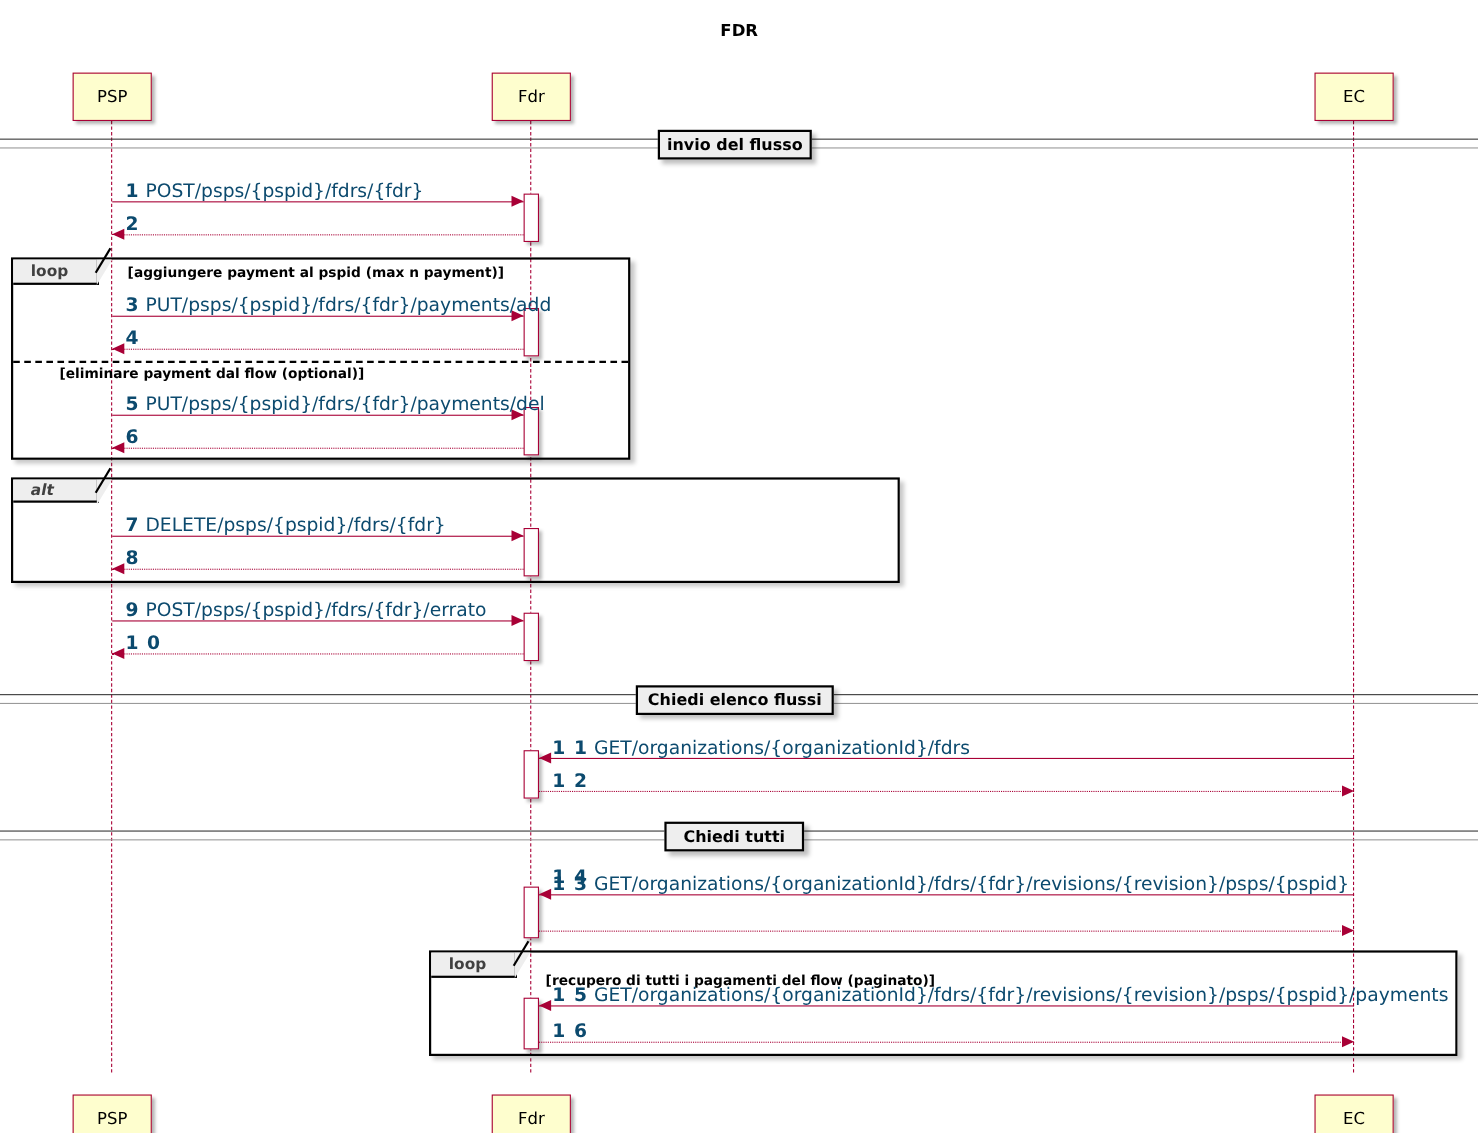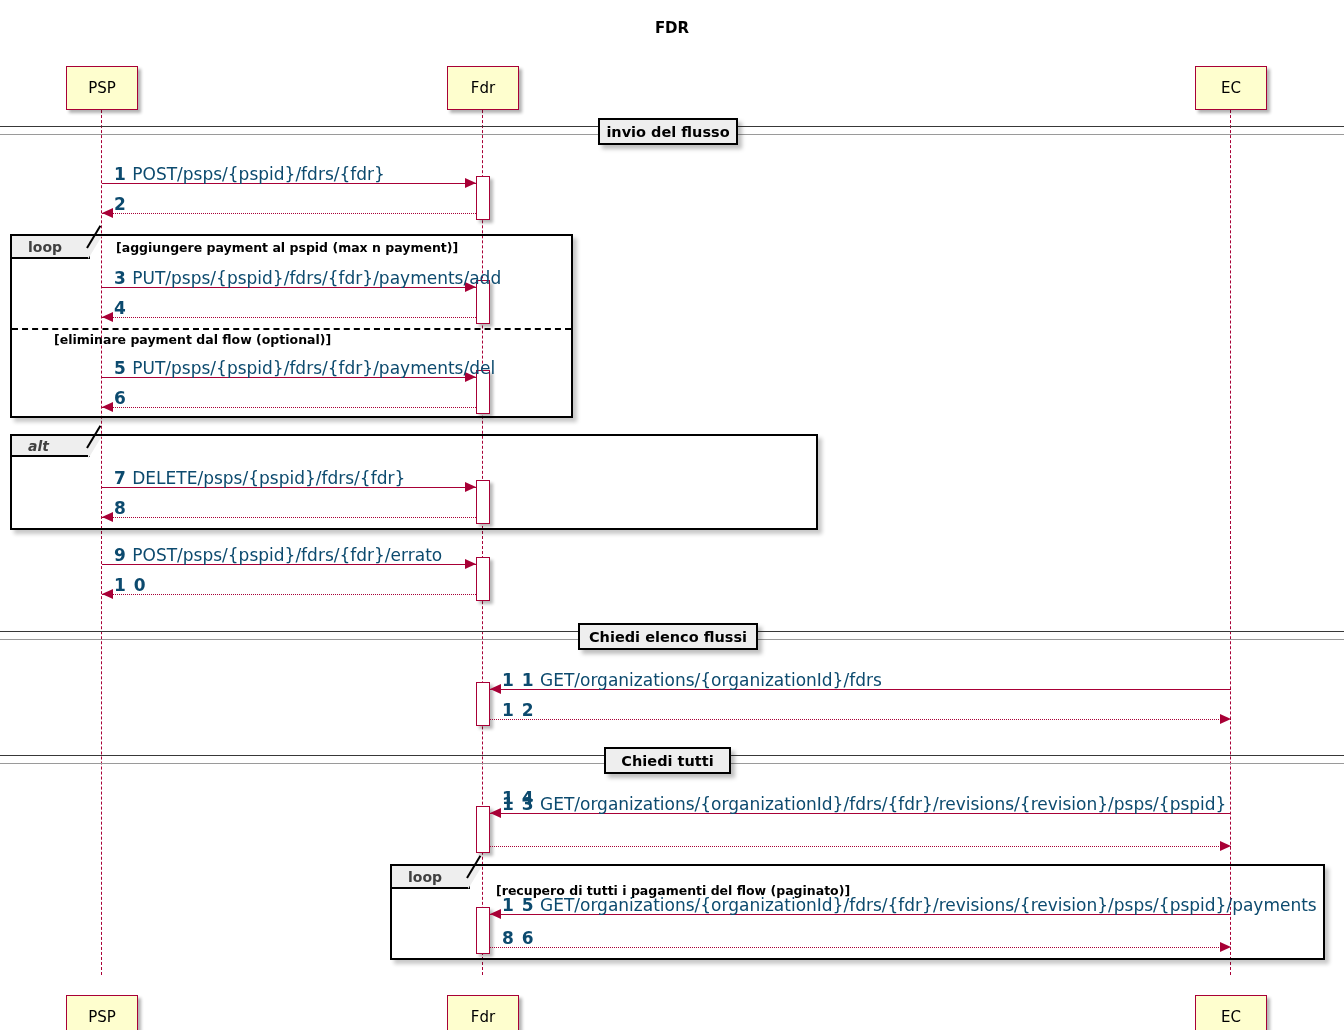--- a/index.html
+++ b/index.html
@@ -193,21 +193,21 @@
       <div class="abs arrow-l" style="top: 808px; left: 490px;"></div>
       <div class="abs msg-label" style="left: 502px; top: 796px;"><b>1 3</b><span class="txt"> GET/organizations/{organizationId}/fdrs/{fdr}/revisions/{revision}/psps/{pspid}</span></div>
       <div class="abs msg-line dotted" style="left: 490px; top: 846px; width: 741px;"></div>
       <div class="abs arrow-r" style="top: 841px; left: 1220px;"></div>
       <div class="abs msg-label" style="left: 502px; top: 790px;"><b>1 4</b></div>
       <div class="abs msg-line" style="left: 490px; top: 914px; width: 741px;"></div>
       <div class="abs arrow-l" style="top: 909px; left: 490px;"></div>
       <div class="abs msg-label" style="left: 502px; top: 897px;"><b>1 5</b><span class="txt"> GET/organizations/{organizationId}/fdrs/{fdr}/revisions/{revision}/psps/{pspid}/payments</span></div>
       <div class="abs msg-line dotted" style="left: 490px; top: 947px; width: 741px;"></div>
       <div class="abs arrow-r" style="top: 942px; left: 1220px;"></div>
-      <div class="abs msg-label" style="left: 502px; top: 930px;"><b>8 6</b></div>
+      <div class="abs msg-label" style="left: 502px; top: 930px;"><b>1 6</b></div>
     </div>
   <div id="layer-participants" class="abs" style="left:0;top:0;width:1344px;height:1030px;">
       <div class="abs participant" style="left: 66px; top: 46px; width: 72px; height: 44px;">
         <span>PSP</span>
       </div>
       <div class="abs participant" style="left: 66px; top: 975px; width: 72px; height: 44px;">
         <span>PSP</span>
       </div>
       <div class="abs participant" style="left: 447px; top: 46px; width: 72px; height: 44px;">
         <span>Fdr</span>

